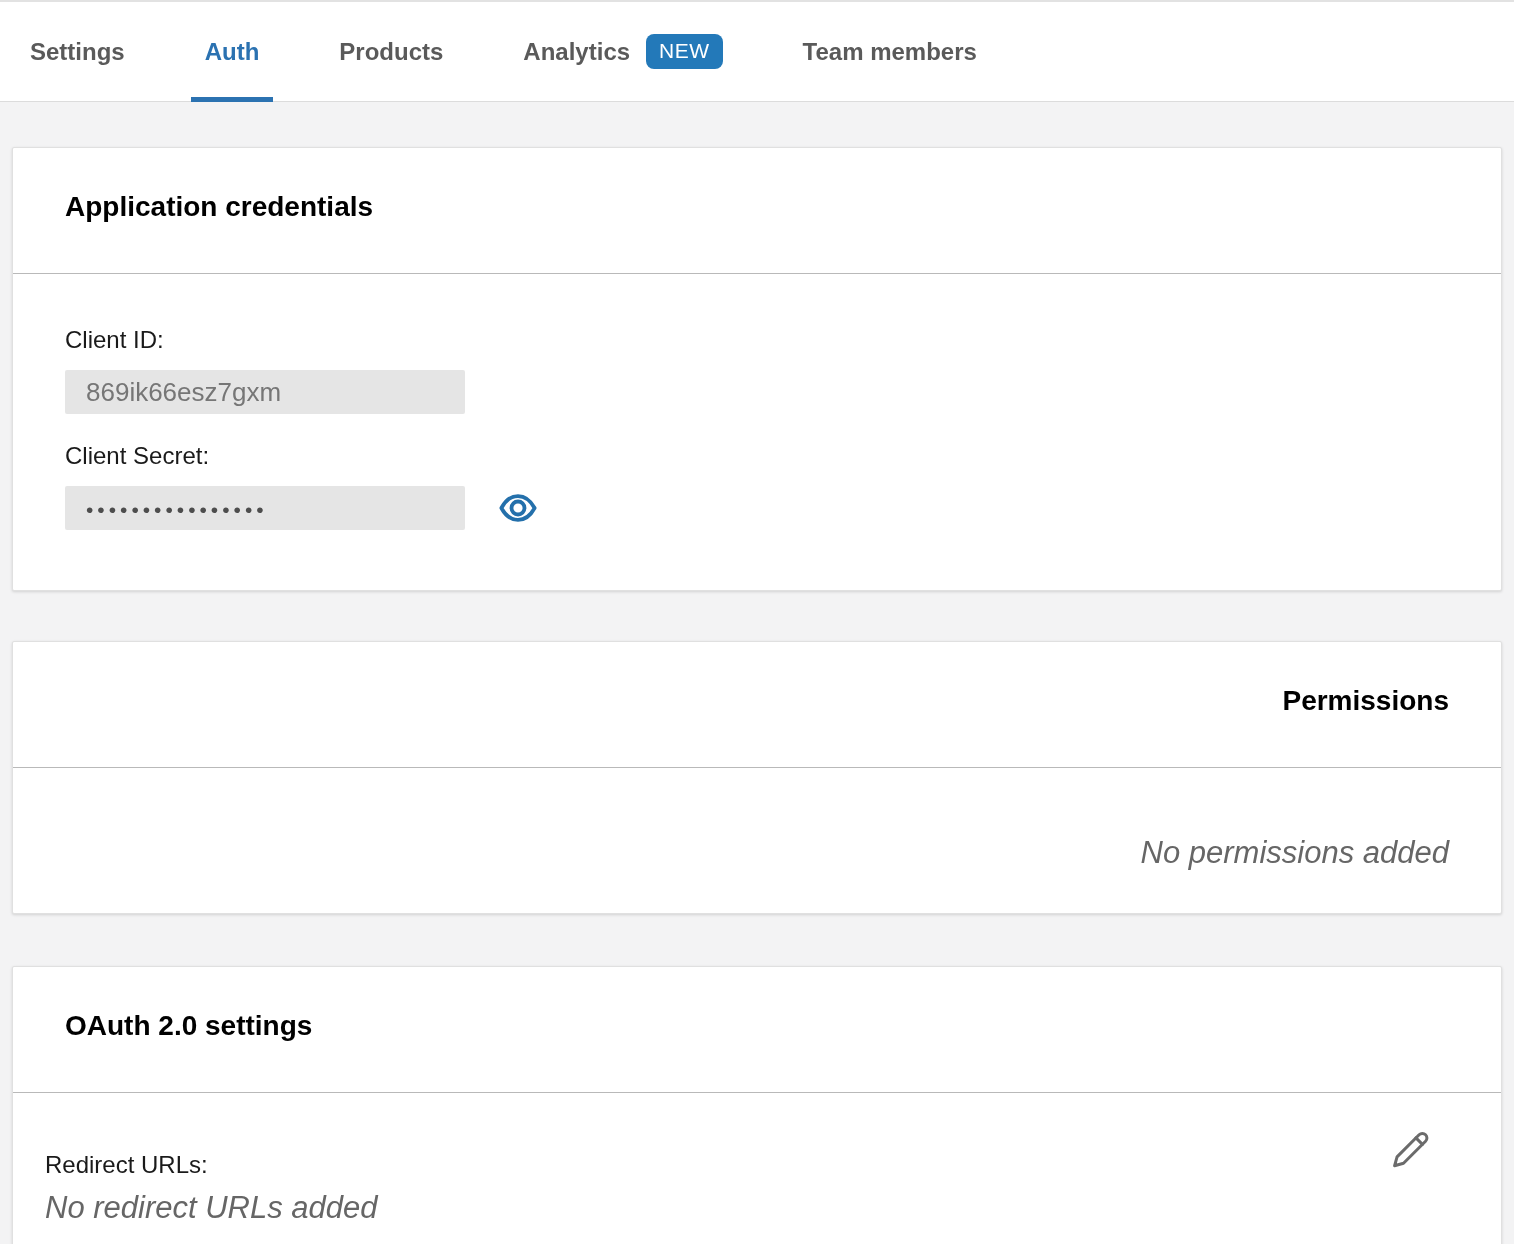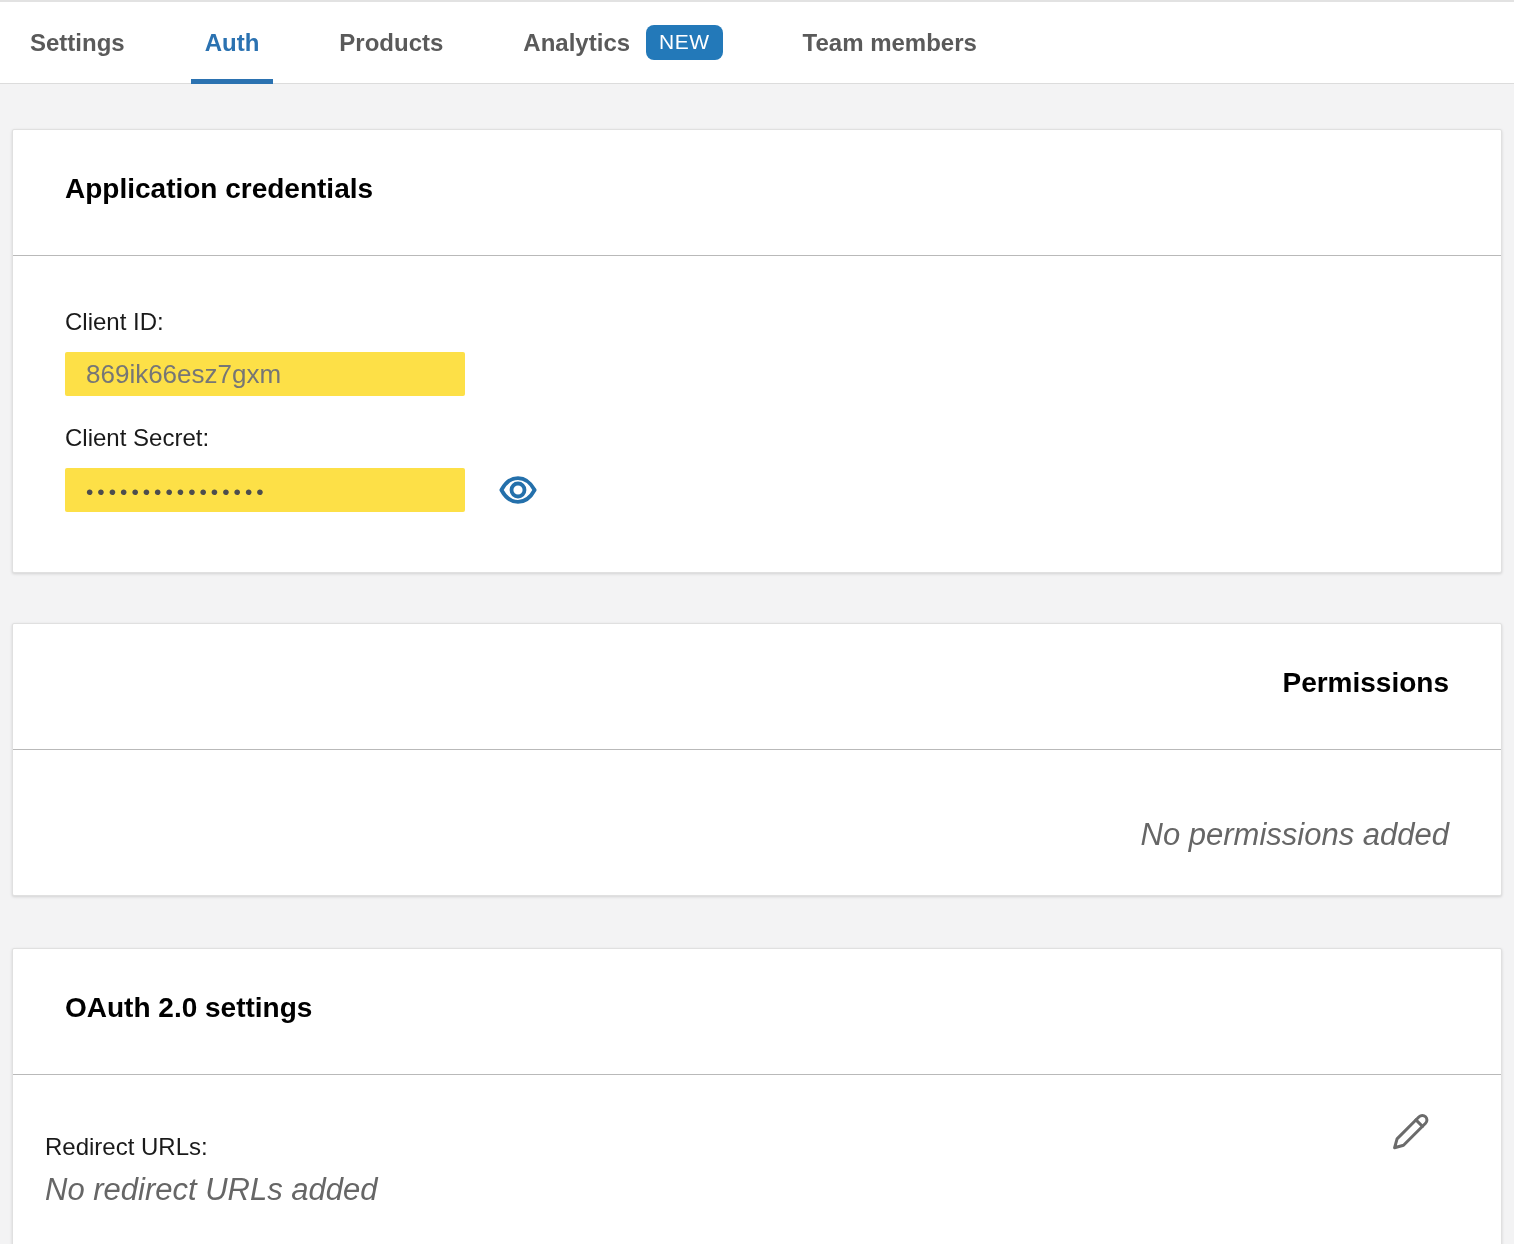--- a/index.html
+++ b/index.html
@@ -6,21 +6,21 @@
   html, body { width: 1514px; height: 1244px; }
   body {
     font-family: "Liberation Sans", sans-serif;
     background: #f3f3f4;
     overflow: hidden;
     color: #1c1c1c;
   }
 
   
   .tabbar {
-    height: 84px;
+    height: 102px;
     background: #ffffff;
     border-top: 2px solid #e2e2e2;
     border-bottom: 1px solid #dcdcdc;
     display: flex;
     align-items: center;
     padding-left: 16px;
   }
   .tab {
     position: relative;
     height: 100%;
@@ -80,21 +80,21 @@
   .field-label {
     font-size: 24px;
     font-weight: 400;
     color: #1a1a1a;
     margin-bottom: 16px;
     line-height: 28px;
   }
   .value-box {
     width: 400px;
     height: 44px;
-    background: #fde047;
+    background: #e5e5e5;
     border-radius: 2px;
     display: flex;
     align-items: center;
     padding-left: 21px;
     font-size: 26px;
     color: #767676;
     text-align: center;
   }
   .gap-after-box { margin-bottom: 28px; }
   .secret-row { display: flex; align-items: center; }

